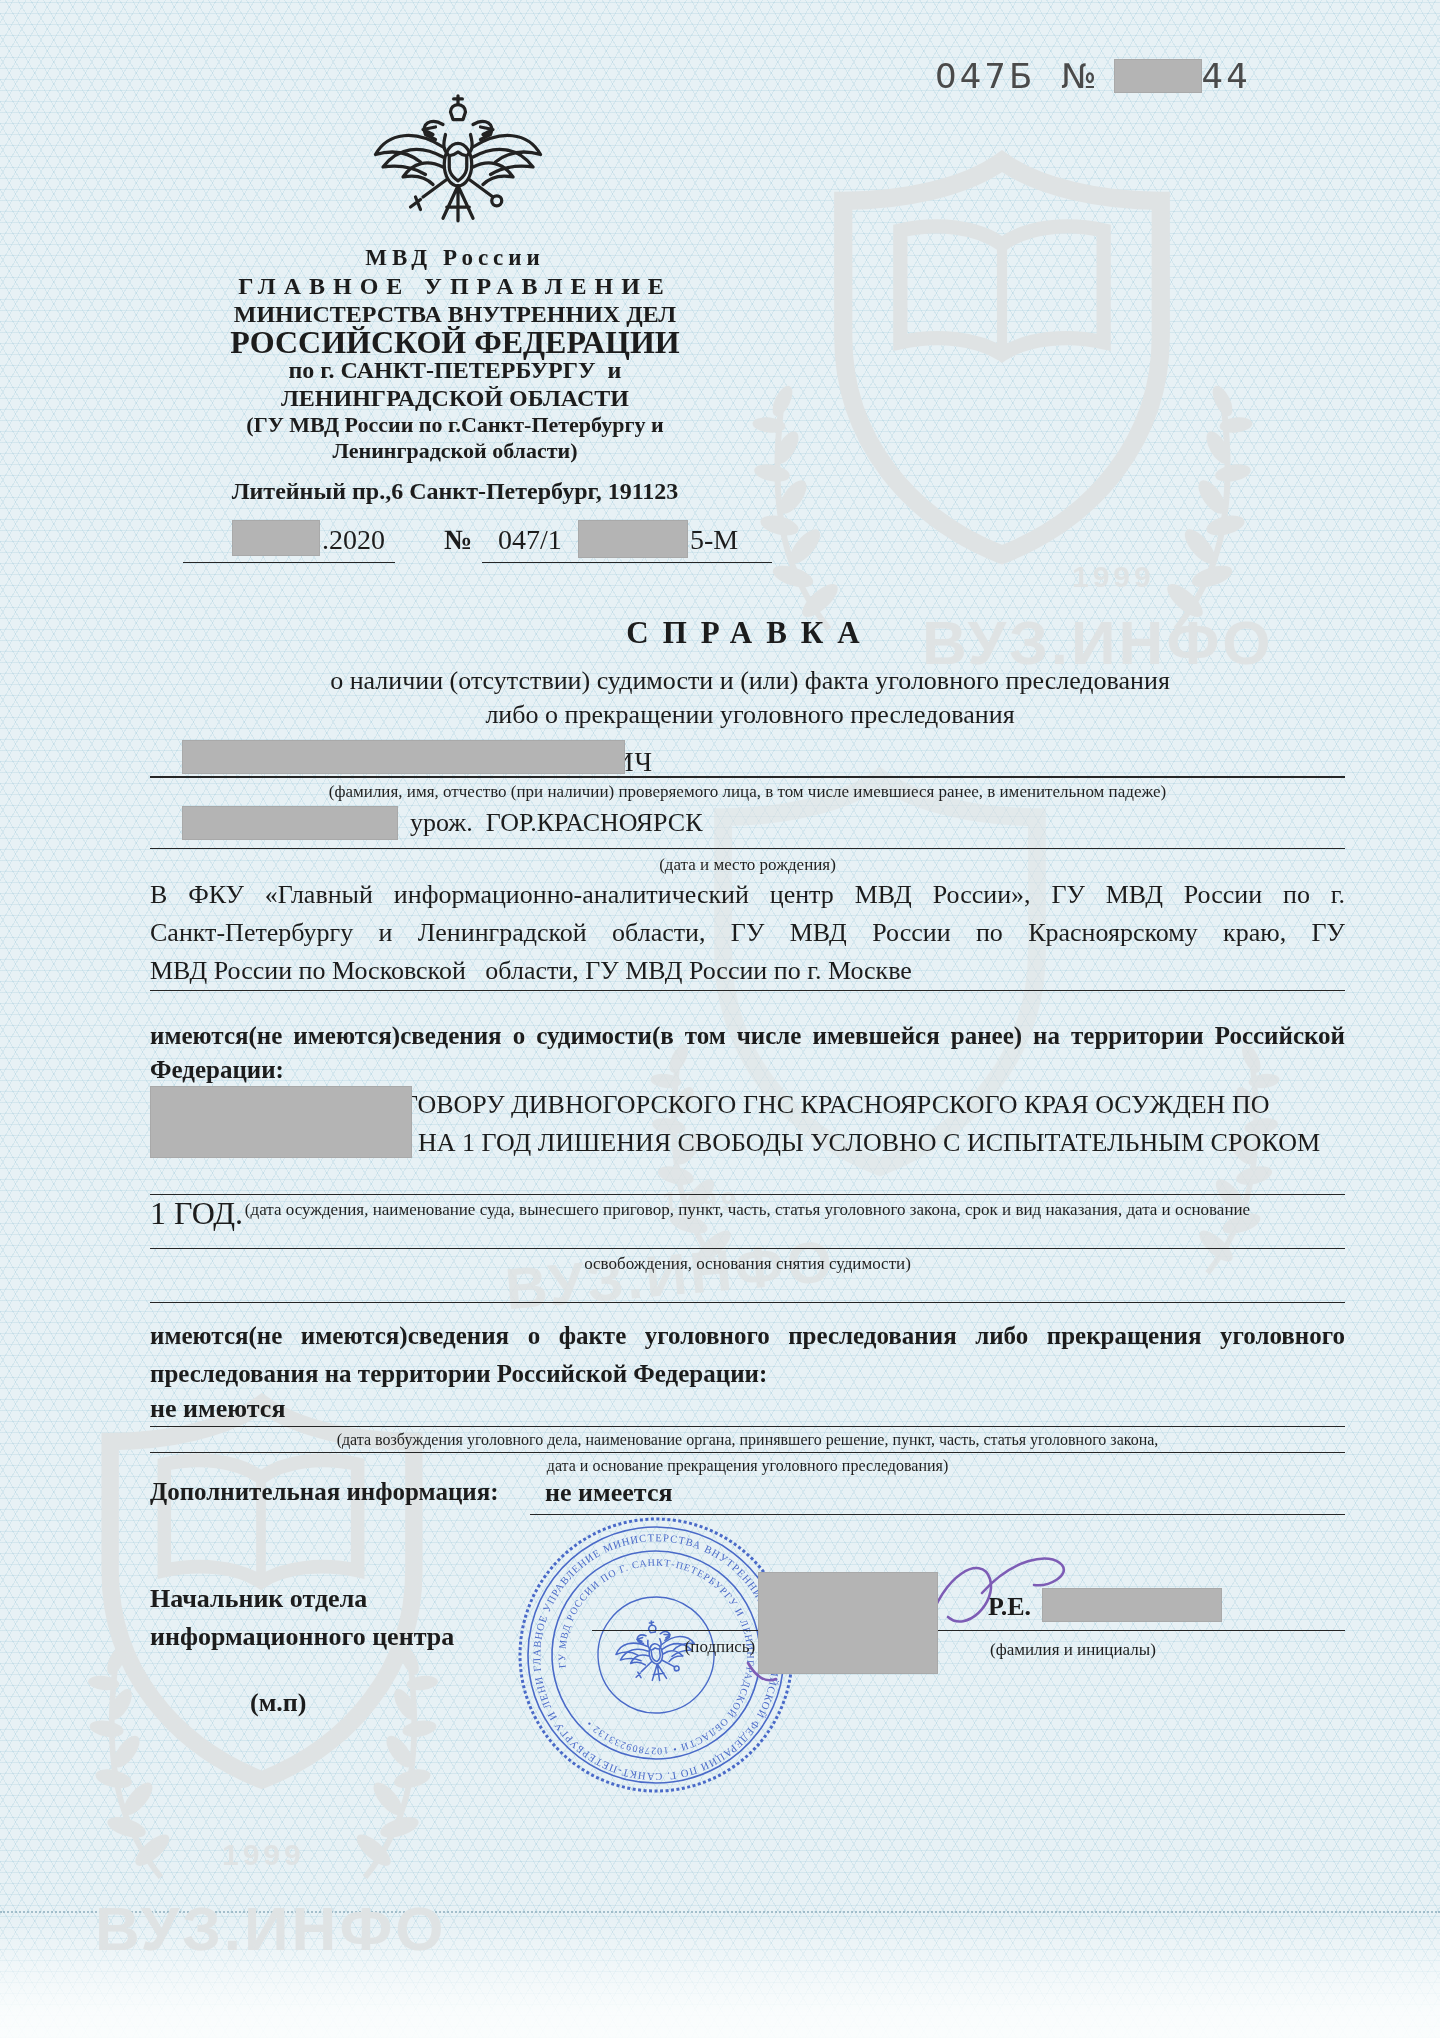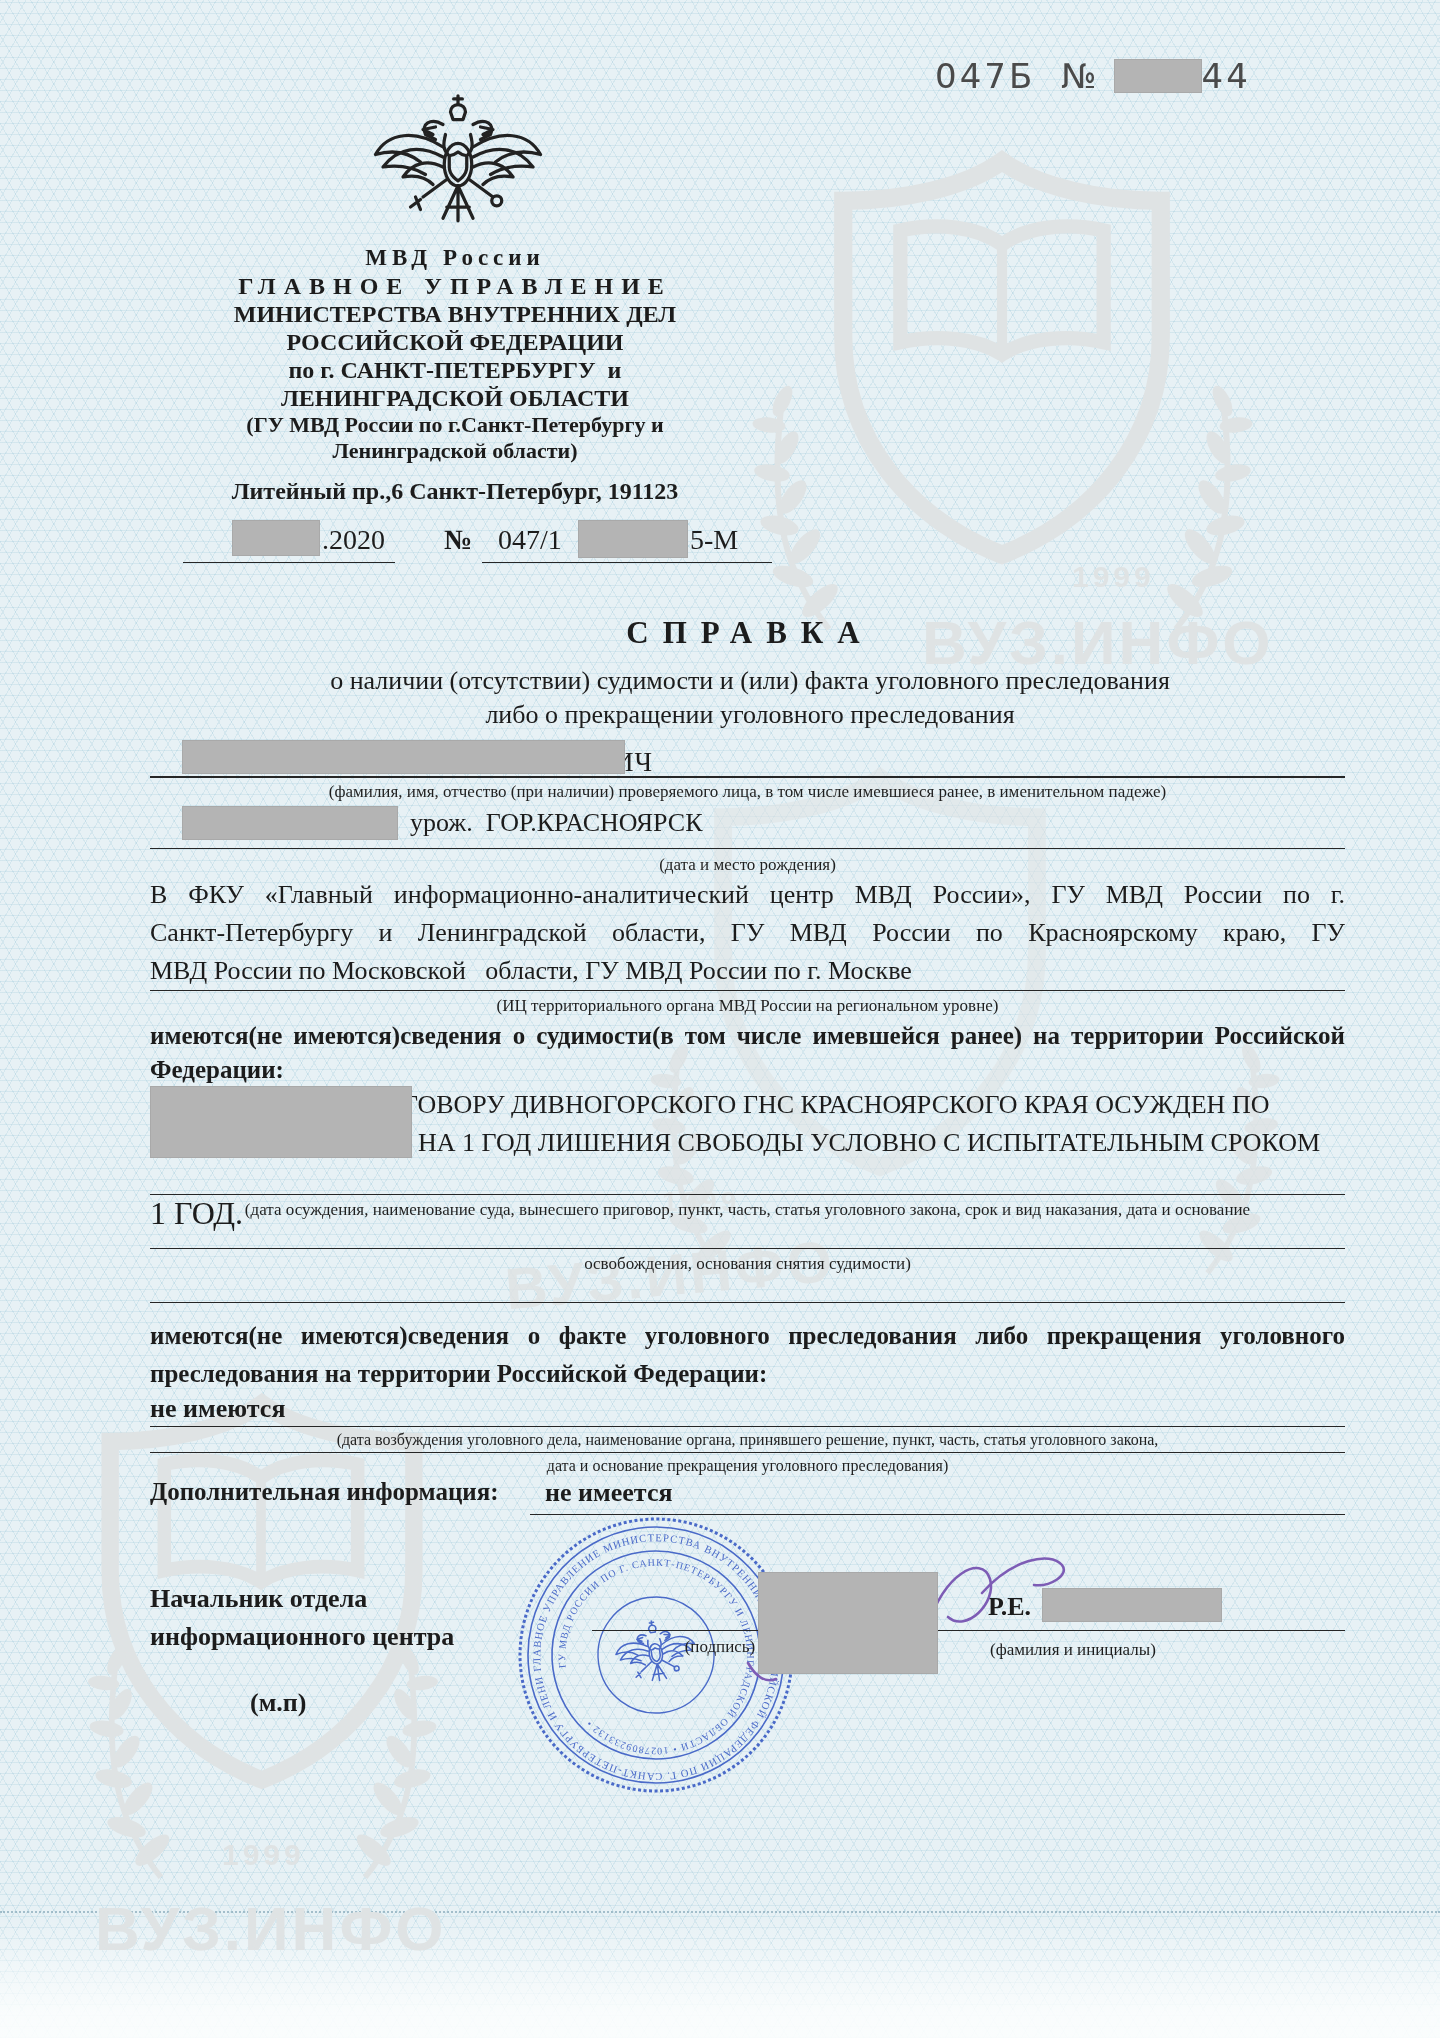--- a/index.html
+++ b/index.html
@@ -149,21 +149,21 @@
   </div>
 
   <svg class="abs" style="left:368px;top:92px;color:#222;z-index:4;" width="180" height="150" viewBox="0 0 140 120">
     <use href="#eagle"></use>
   </svg>
 
   <div class="hdr" style="top:244px;line-height:28px;">
     <div style="font-size:23px;letter-spacing:5px;">МВД России</div>
     <div style="font-size:24px;letter-spacing:8px;">ГЛАВНОЕ УПРАВЛЕНИЕ</div>
     <div style="font-size:24px;">МИНИСТЕРСТВА ВНУТРЕННИХ ДЕЛ</div>
-    <div style="font-size:24px;">РОССИЙСКОЙ ФЕДЕРАЦИИ</div>
+    <div style="font-size:32px;">РОССИЙСКОЙ ФЕДЕРАЦИИ</div>
     <div style="font-size:24px;white-space:pre;">по г. САНКТ-ПЕТЕРБУРГУ  и</div>
     <div style="font-size:24px;">ЛЕНИНГРАДСКОЙ ОБЛАСТИ</div>
     <div style="font-size:22px;line-height:26px;">(ГУ МВД России по г.Санкт-Петербургу и</div>
     <div style="font-size:22px;line-height:26px;">Ленинградской области)</div>
   </div>
   <div class="abs" style="left:155px;top:478px;width:600px;text-align:center;font-size:24px;z-index:4;font-weight:bold;">Литейный пр.,6 Санкт-Петербург, 191123</div>
 
   <div class="rule thin" style="left:183px;top:562px;width:212px;"></div>
   <div class="rule thin" style="left:482px;top:562px;width:290px;"></div>
   <div class="redact" style="left:232px;top:520px;width:88px;height:36px;"></div>
@@ -184,21 +184,20 @@
 
   <div class="redact" style="left:182px;top:806px;width:216px;height:34px;"></div>
   <div class="t pre" style="left:410px;top:808px;font-size:26px;">урож.  ГОР.КРАСНОЯРСК</div>
   <div class="rule thin" style="left:150px;top:848px;width:1195px;"></div>
   <div class="cap" style="top:855px;">(дата и место рождения)</div>
 
   <div class="jline" style="top:880px;">В ФКУ «Главный информационно-аналитический центр МВД России», ГУ МВД России по г.</div>
   <div class="jline" style="top:918px;">Санкт-Петербургу и  Ленинградской области, ГУ МВД России по Красноярскому краю, ГУ</div>
   <div class="t pre" style="left:150px;top:956px;font-size:26px;">МВД России по Московской   области, ГУ МВД России по г. Москве</div>
   <div class="rule thin" style="left:150px;top:990px;width:1195px;"></div>
-  <div class="cap" style="top:996px;">(ИЦ территориального органа МВД России на региональном уровне)</div>
 
   <div class="jline b" style="top:1022px;font-size:25px;">имеются(не имеются)сведения о судимости(в том числе имевшейся ранее) на территории Российской</div>
   <div class="t b" style="left:150px;top:1056px;font-size:25px;">Федерации:</div>
 
   <div class="t" style="left:307px;top:1090px;font-size:26px;z-index:4;">
     <span>ПО ПРИГ</span><span>ОВОРУ ДИВНОГОРСКОГО ГНС КРАСНОЯРСКОГО КРАЯ ОСУЖДЕН ПО</span>
   </div>
   <div class="t" style="left:418px;top:1128px;font-size:26px;">НА 1 ГОД ЛИШЕНИЯ СВОБОДЫ УСЛОВНО С ИСПЫТАТЕЛЬНЫМ СРОКОМ</div>
   <div class="redact" style="left:150px;top:1086px;width:262px;height:72px;"></div>
   <div class="t" style="left:150px;top:1162px;font-size:32px;margin-top:33px;">1 ГОД.</div>

